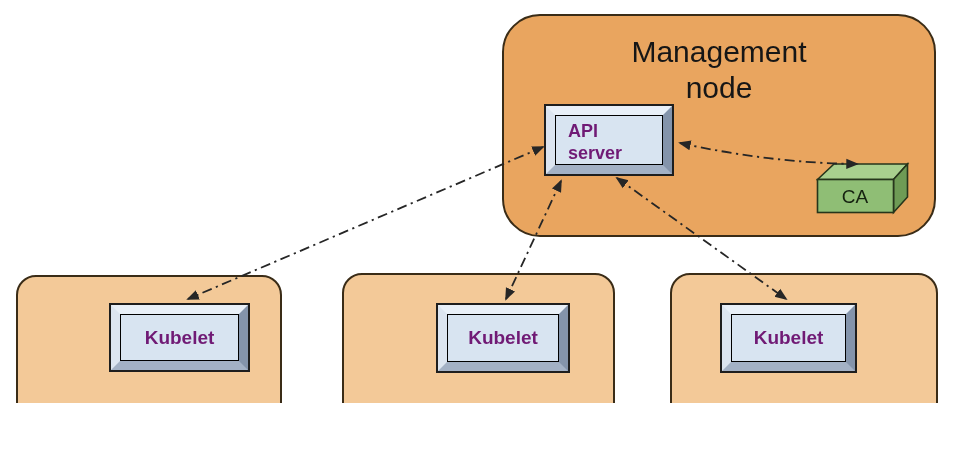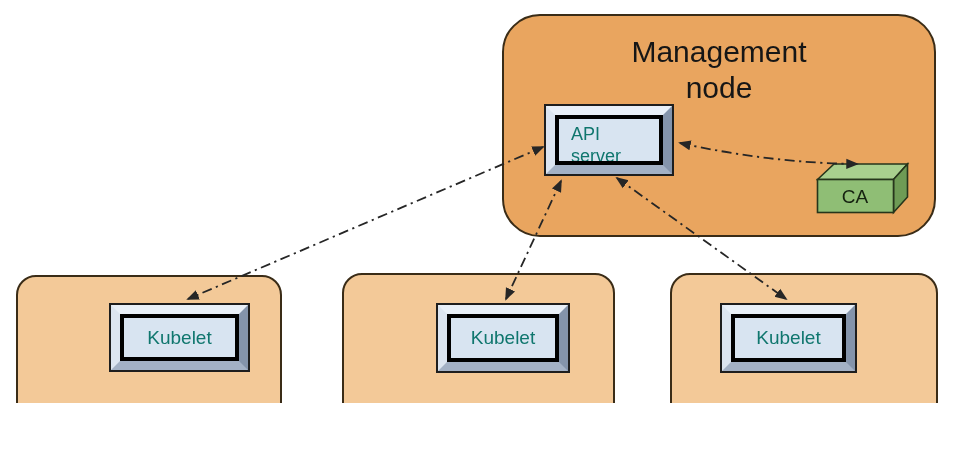--- a/index.html
+++ b/index.html
@@ -47,23 +47,24 @@
   }
   .bevel{
     flex:1;
     display:flex;
     border:9px solid;
     border-color:var(--bevel-top,#e9f0f8) var(--bevel-right,#8494ab) var(--bevel-bottom,#a3b1c5) var(--bevel-left,#dce5f0);
   }
   .face{
     flex:1;
     background:var(--button-face,#d8e4f1);
-    border:4px solid #000000;
-    color:#0f766e;
+    border:1px solid #000000;
+    color:#701a75;
     overflow:hidden;
+    font-weight:bold;
   }
   .face-left{
     padding:5px 4px 0 12px;
     font-size:18px;line-height:1.22;
   }
   .face-left span{display:inline-block;width:62px;}
   .face-center{
     display:flex;align-items:center;justify-content:center;
     font-size:19px;
   }

